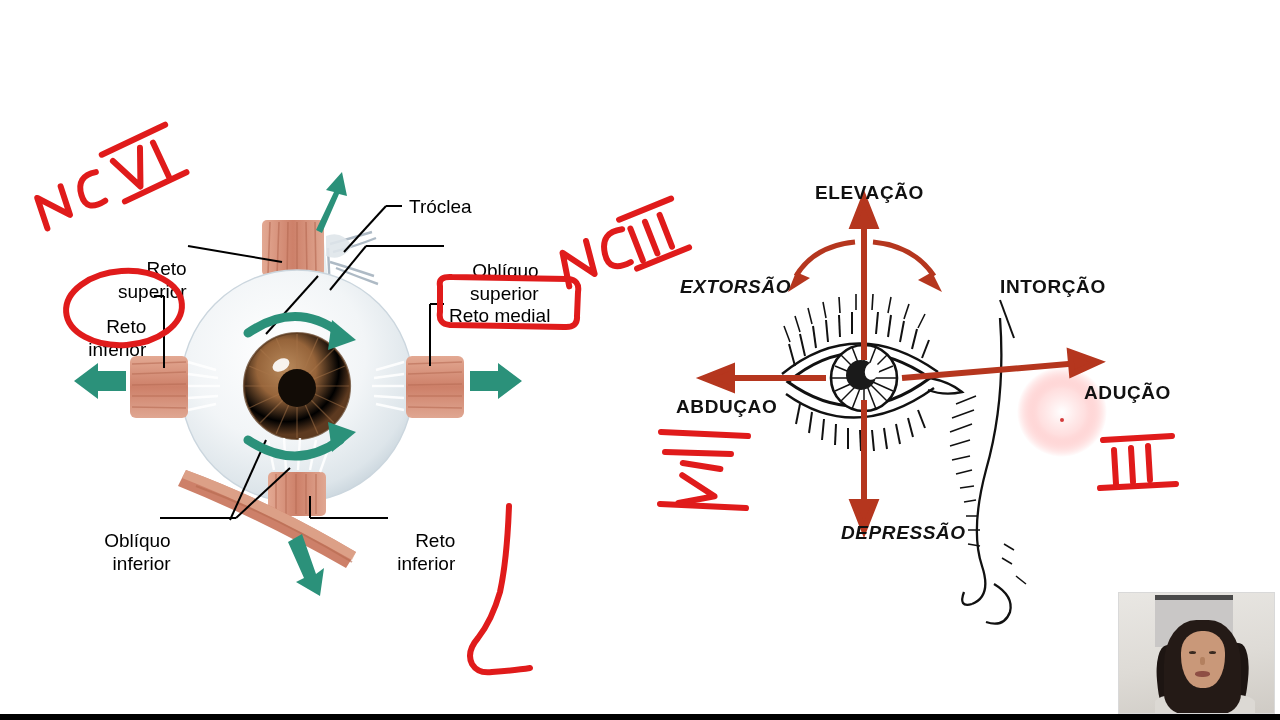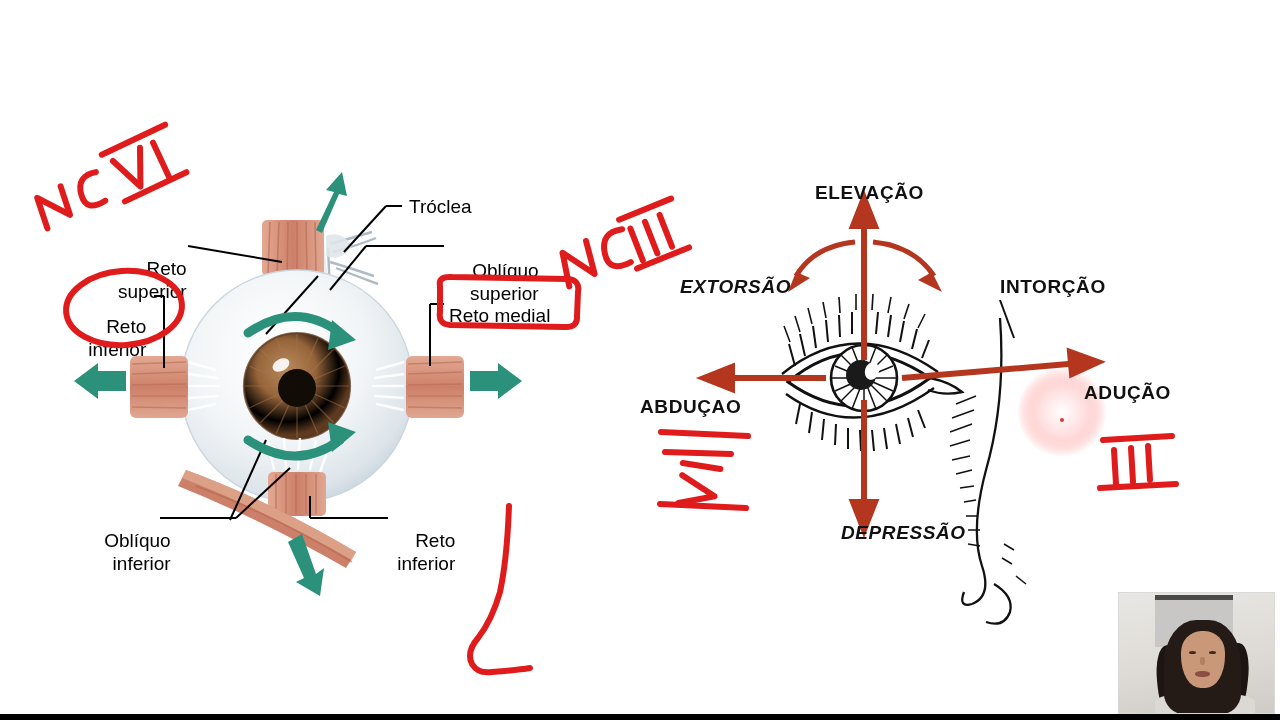--- a/index.html
+++ b/index.html
@@ -487,21 +487,21 @@
     </g>
     <g fill="#b5361e">
       <polygon points="788,292 810,278 796,272"></polygon>
       <polygon points="942,292 932,272 918,280"></polygon>
     </g>
   </svg>
 
   <div class="caps" style="left:815px; top:182px;">ELEVAÇÃO</div>
   <div class="caps" style="left:680px; top:276px;font-style:italic;">EXTORSÃO</div>
   <div class="caps" style="left:1000px; top:276px;">INTORÇÃO</div>
-  <div class="caps" style="left:640px; top:396px;text-align:center;">ABDUÇAO</div>
+  <div class="caps" style="left:676px; top:396px;text-align:center;">ABDUÇAO</div>
   <div class="caps" style="left:1084px; top:382px;text-align:center;">ADUÇÃO</div>
   <div class="caps" style="left:841px; top:522px;font-style:italic;">DEPRESSÃO</div>
 
   <svg class="layer" viewBox="0 0 1280 720" xmlns="http://www.w3.org/2000/svg">
     <g stroke="#e01b1b" stroke-width="6" fill="none" stroke-linecap="round" stroke-linejoin="round">
 
       <g transform="rotate(-22 90 195)">
         <path d="M38 210 L40 178 L64 206 L66 176"></path>
         <path d="M104 176 Q84 172 82 192 Q80 210 102 206"></path>
         <path d="M124 172 L140 206 L154 170"></path>

